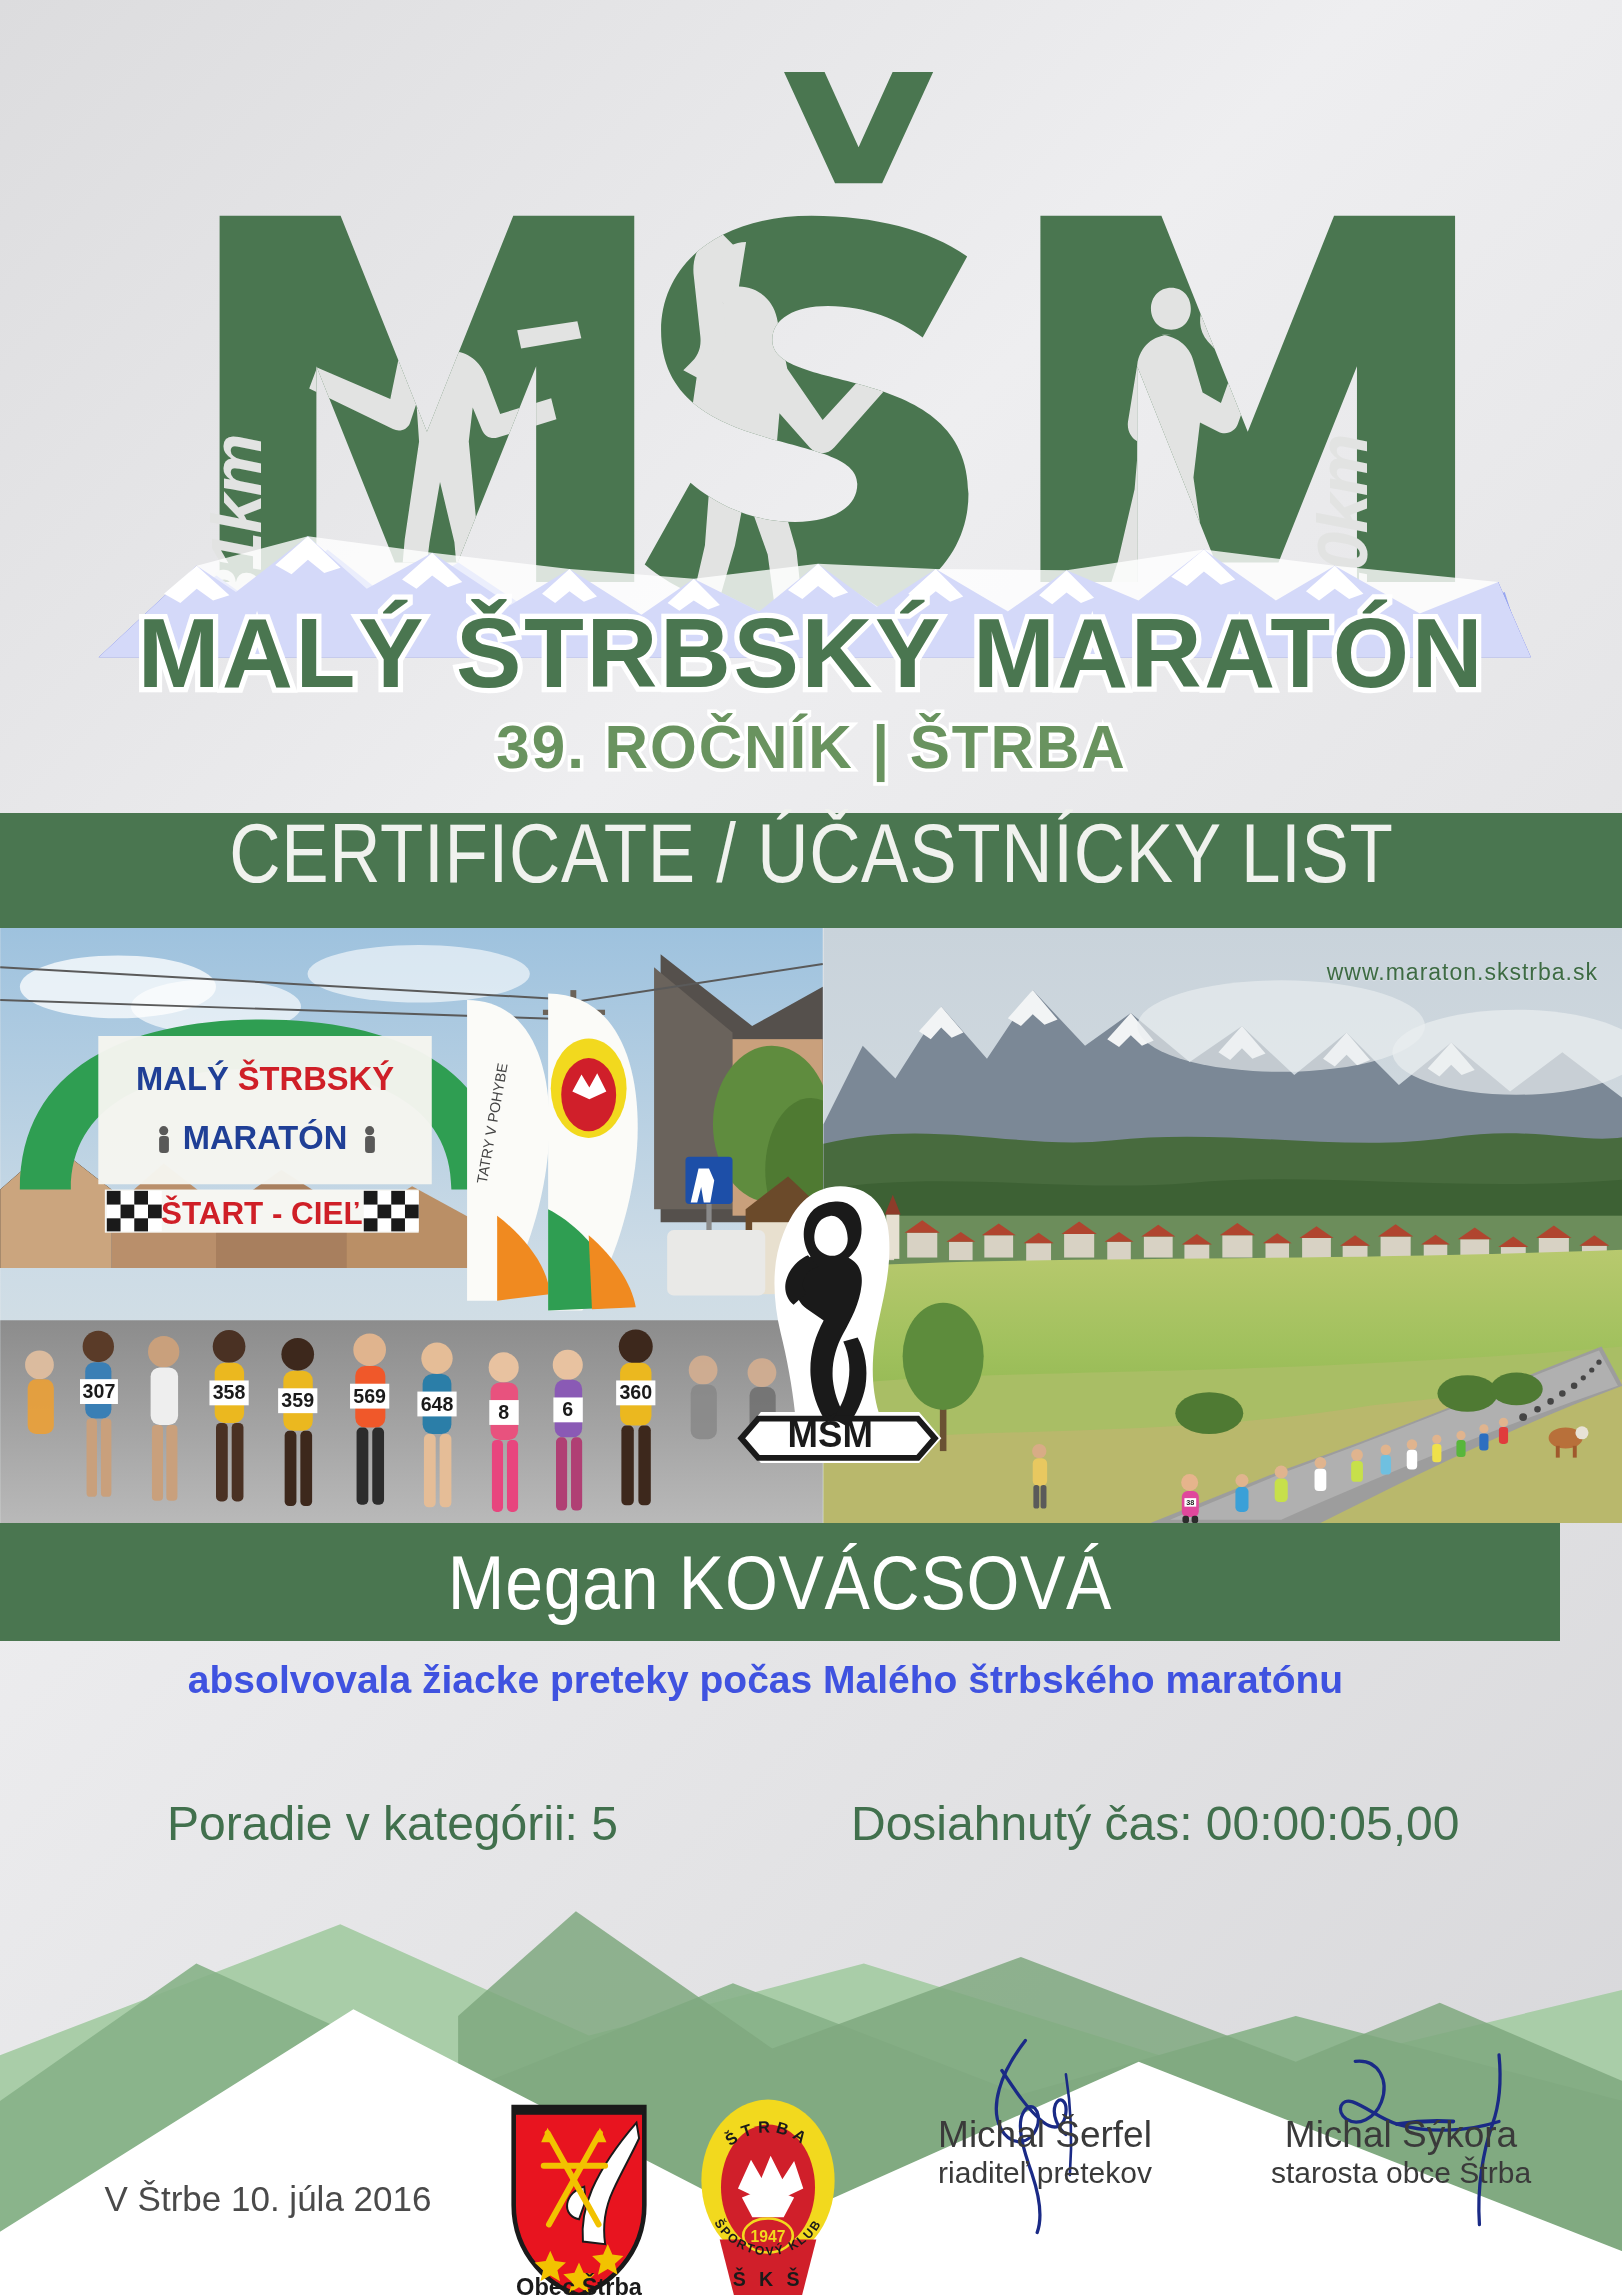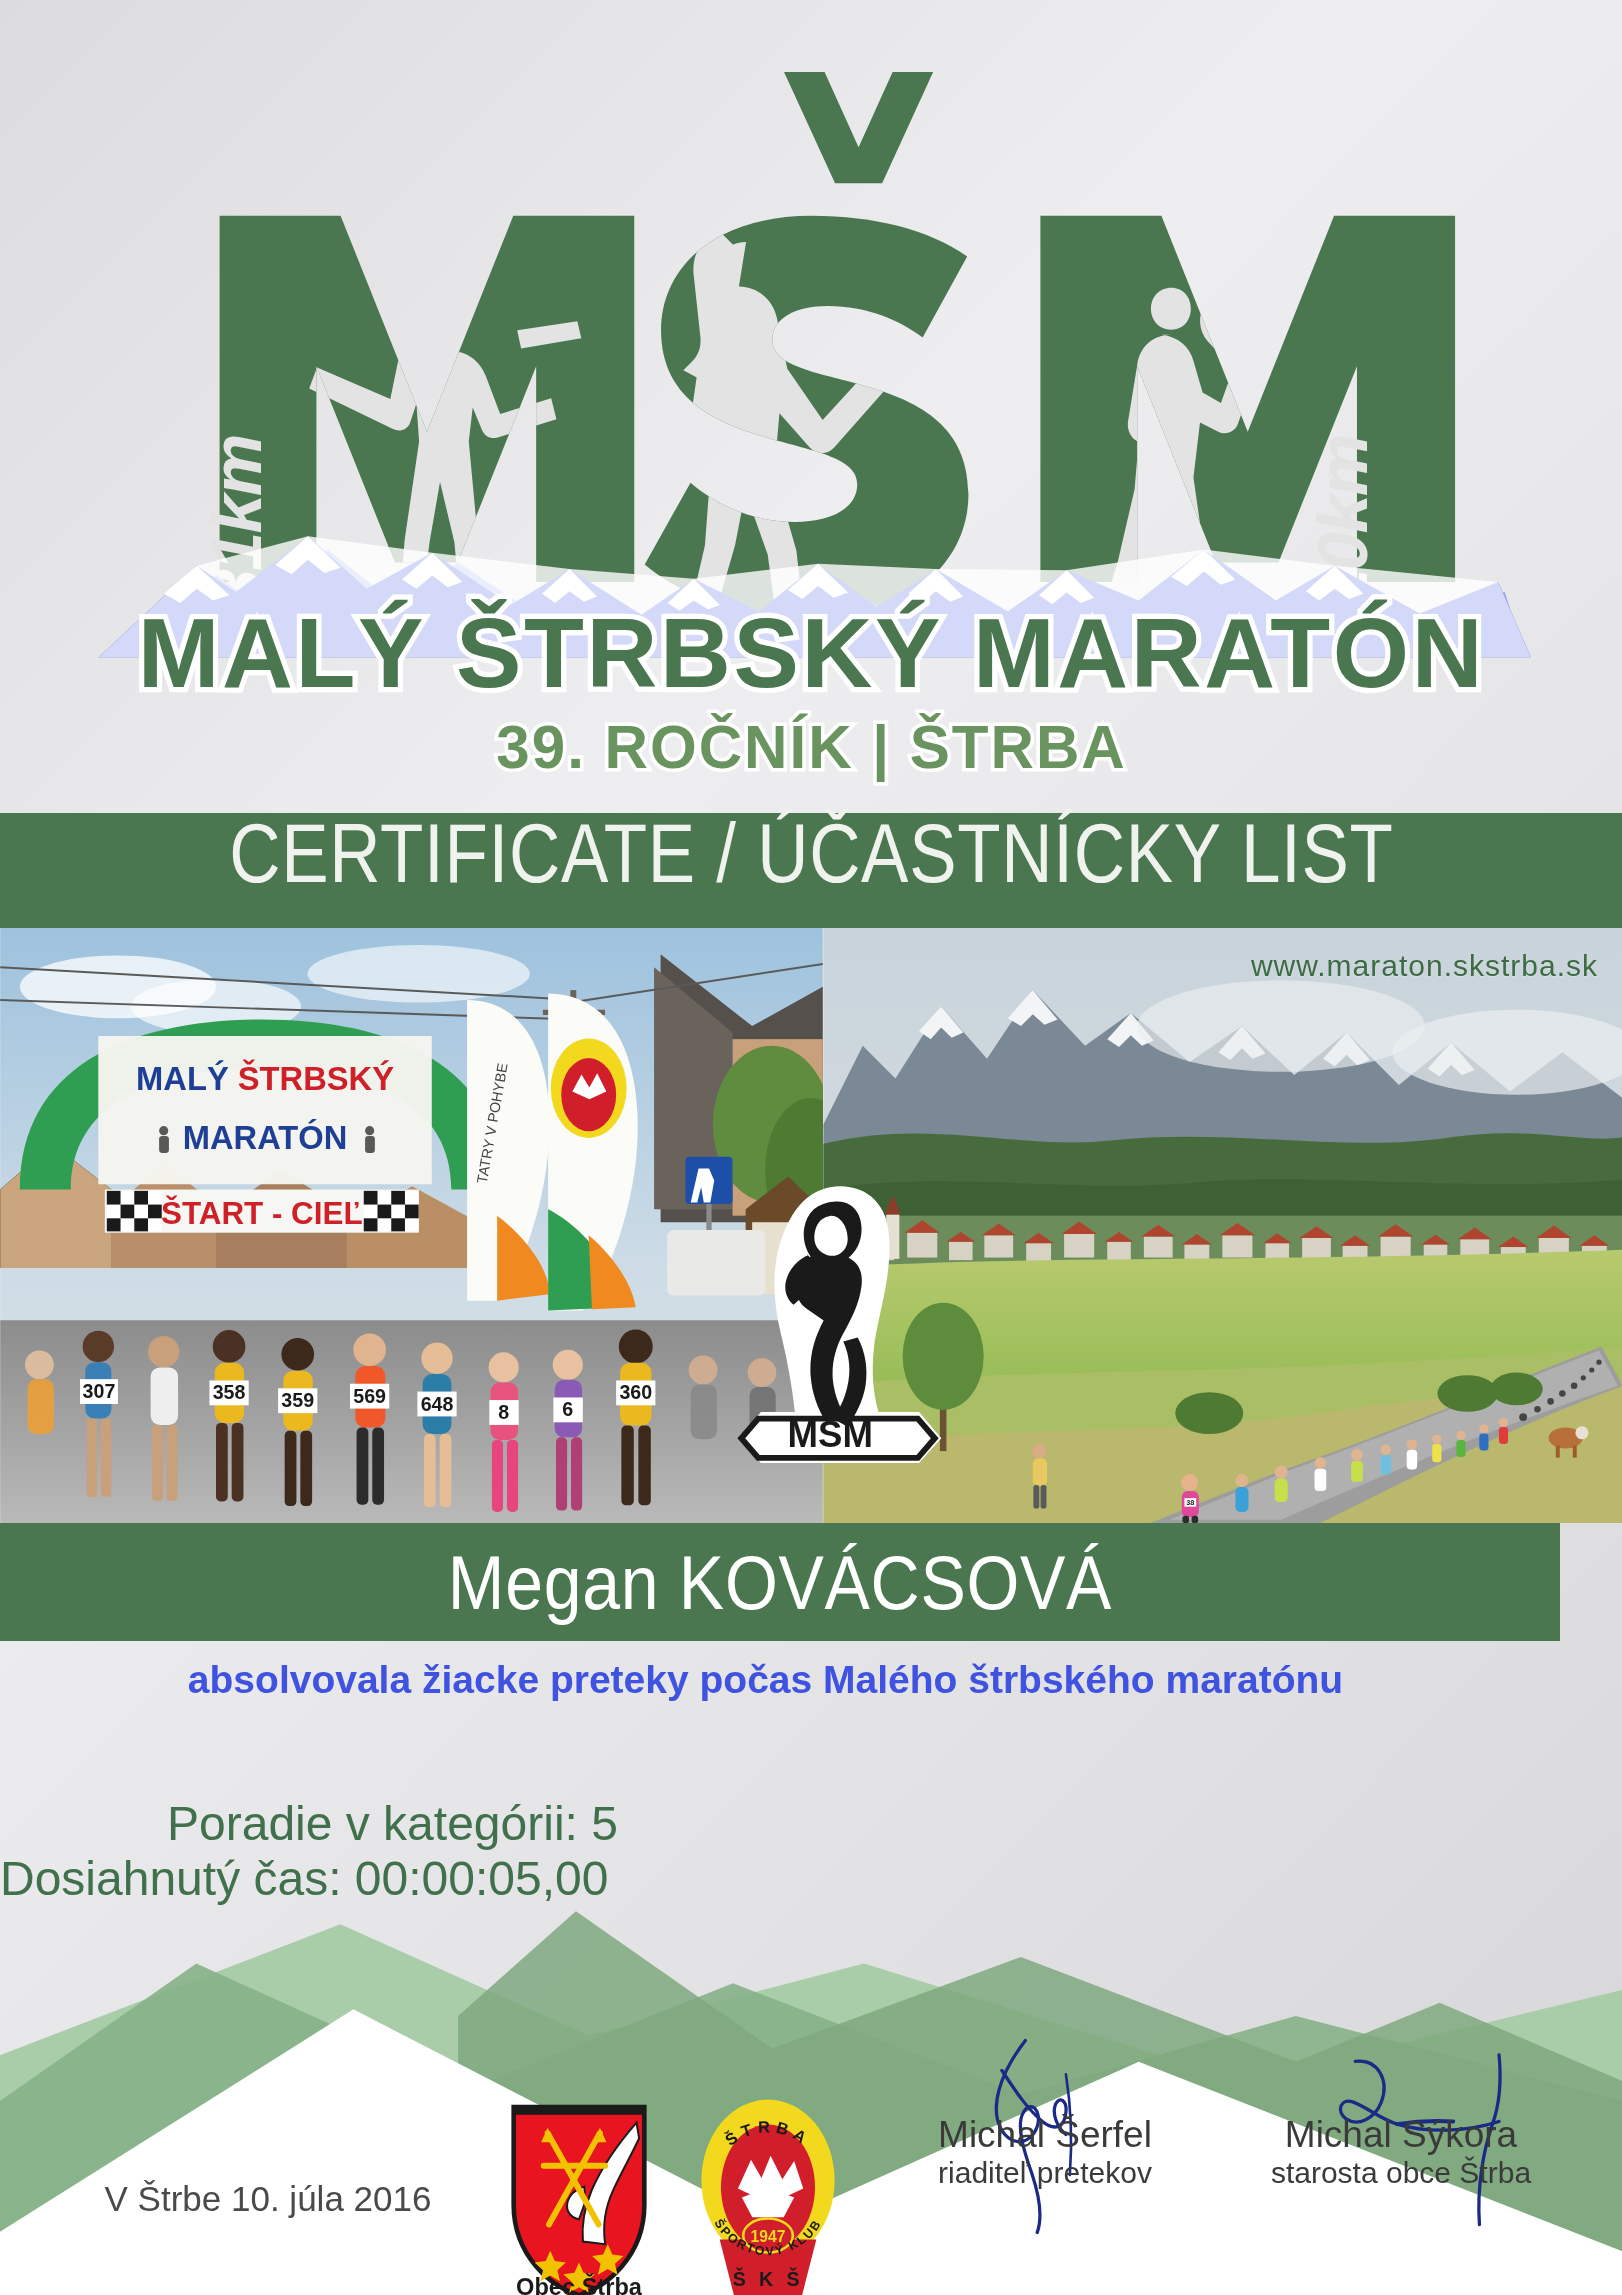--- a/index.html
+++ b/index.html
@@ -32,22 +32,22 @@
     transform:scaleY(1.18);
   }
 
   
   #photo-strip { position:absolute; left:0; top:928px; width:1623px; height:595px; display:flex; }
   .photo { position:relative; height:595px; overflow:hidden; }
   #photo-left  { width:823px; }
   #photo-right { width:800px; }
   #photo-left svg, #photo-right svg { position:absolute; left:0; top:0; }
   #site-url {
-    position:absolute; right:25px; top:21px;
-    color:#3d6b43; font-size:30px; letter-spacing:1px;
+    position:absolute; right:25px; top:31px;
+    color:#3d6b43; font-size:23px; letter-spacing:1px;
     text-shadow:0 0.7px 1.3px rgba(255,255,255,.35);
   }
 
   
   #msm-sticker { position:absolute; left:732px; top:1178px; width:216px; height:340px; }
 
   
   #name-band {
     position:absolute; left:0; top:1523px; width:1560px; height:118px;
     background:#4a7650;
@@ -64,21 +64,21 @@
     position:absolute; left:0; top:1656px; width:1531px;
     text-align:center;
   }
   .desc-line {
     color:#3f52e0; font-size:39px; font-weight:700;
     line-height:1.22; white-space:nowrap;
   }
 
   #results-row {
     position:absolute; left:0; top:1796px; width:1623px;
-    display:flex; align-items:baseline;flex-direction:column;
+    display:flex; align-items:baseline;
   }
   #result-rank { width:851px; padding-left:167px; text-align:left; }
   #result-time { width:772px; text-align:left; }
   .result-text {
     color:#41704d; font-size:48px; font-weight:400; white-space:nowrap;
   }
 
   
   #footer-decor { position:absolute; left:0; top:1885px; width:1623px; height:411px; }
 

